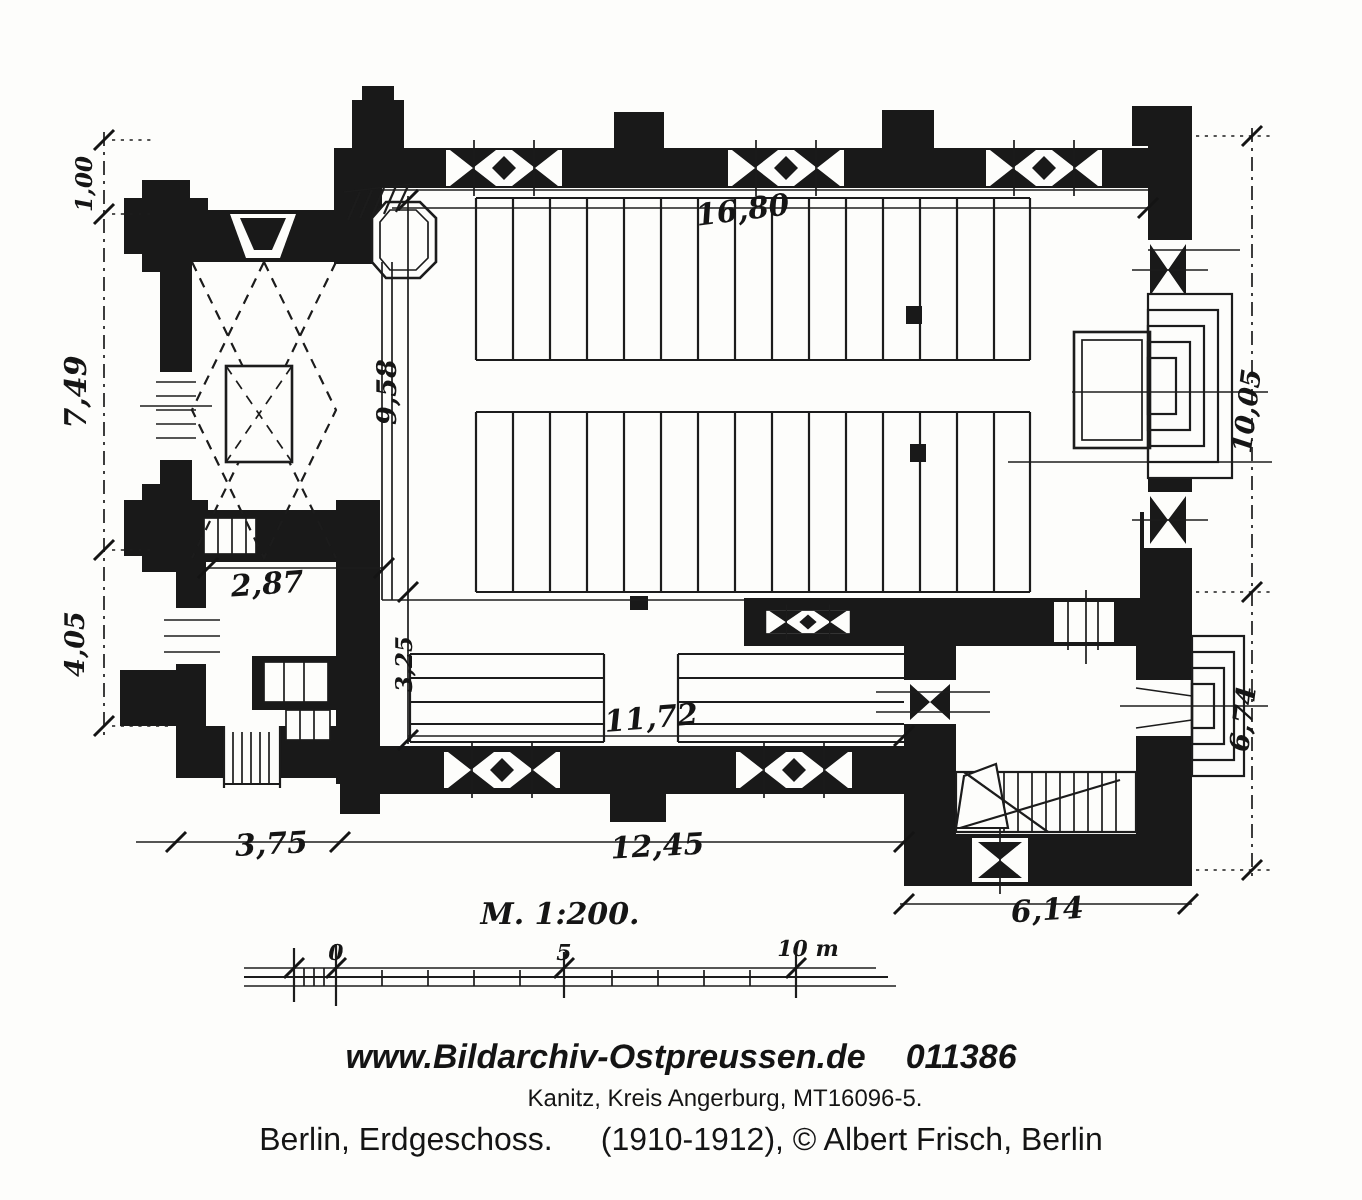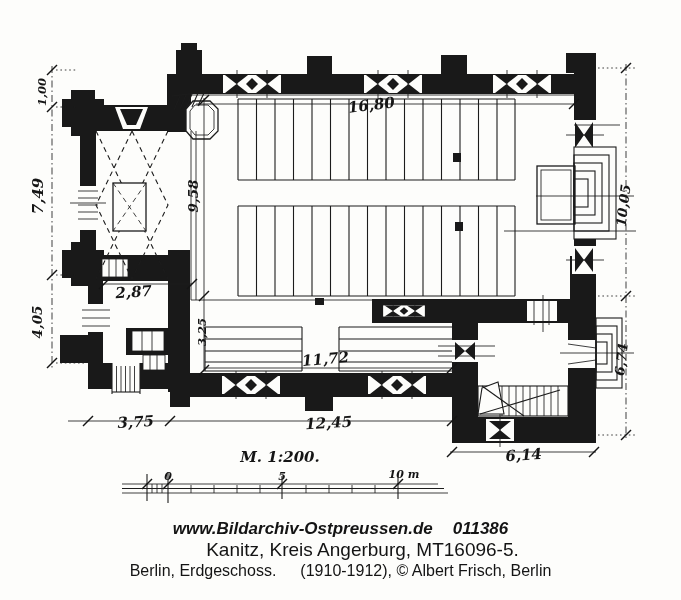--- a/index.html
+++ b/index.html
@@ -15,21 +15,21 @@
   .dot{stroke-dasharray:1.6 2.8;}
   .tick{stroke:#141414;stroke-width:1.5;}
   text.dim{font-family:"DejaVu Serif",serif;font-style:italic;font-weight:600;
            font-size:15px;fill:#151515;}
   text.dim.sm{font-size:11.5px;}
   text.dim.md{font-size:13.5px;}
   text.scale{font-family:"DejaVu Serif",serif;font-style:italic;font-weight:700;font-size:15px;fill:#151515;}
   text.scale.sm{font-size:11px;font-weight:600;}
   #caption{position:absolute;left:0;top:518px;width:681px;text-align:center;line-height:21px;}
   .cap1{font-size:17px;font-weight:bold;font-style:italic;}
-  .cap2{font-size:19px;padding-left:44px;}
+  .cap2{font-size:12px;padding-left:44px;}
   .cap3{font-size:16px;}
   .gapL{margin-left:20px;}
   .gapXL{margin-left:24px;text-align:right;}
 </style>
 </head>
 <body>
 <div id="page">
 
 <svg width="681" height="512" viewBox="0 0 681 512">
   <defs>

